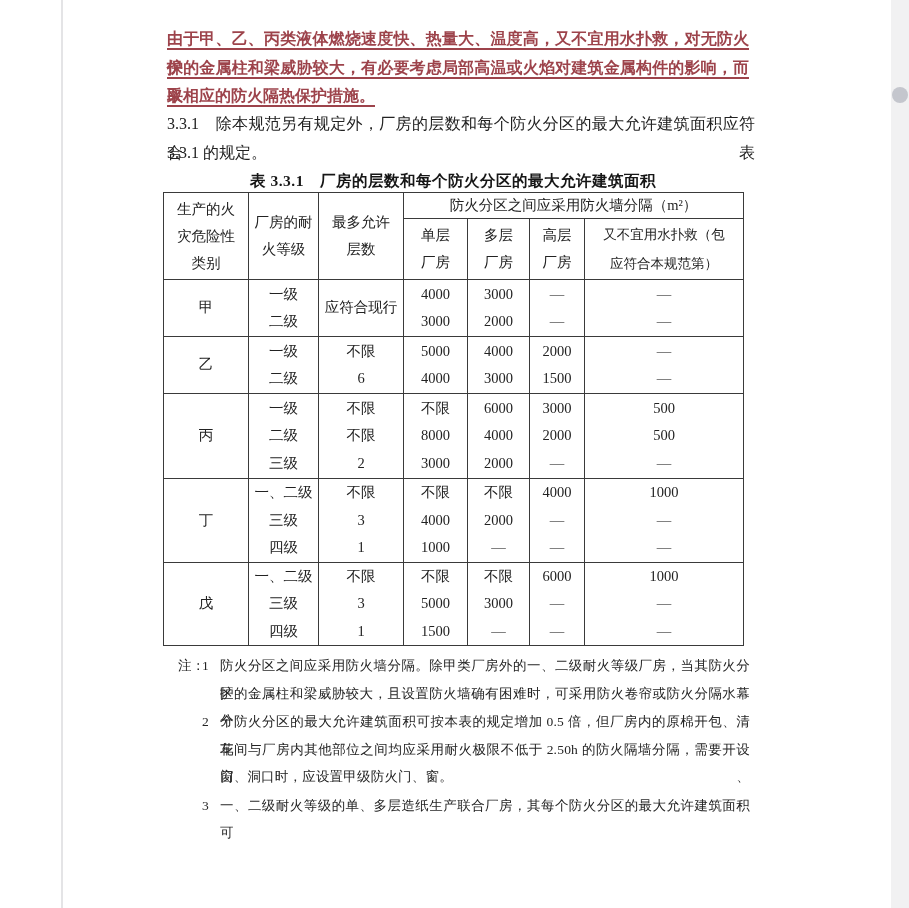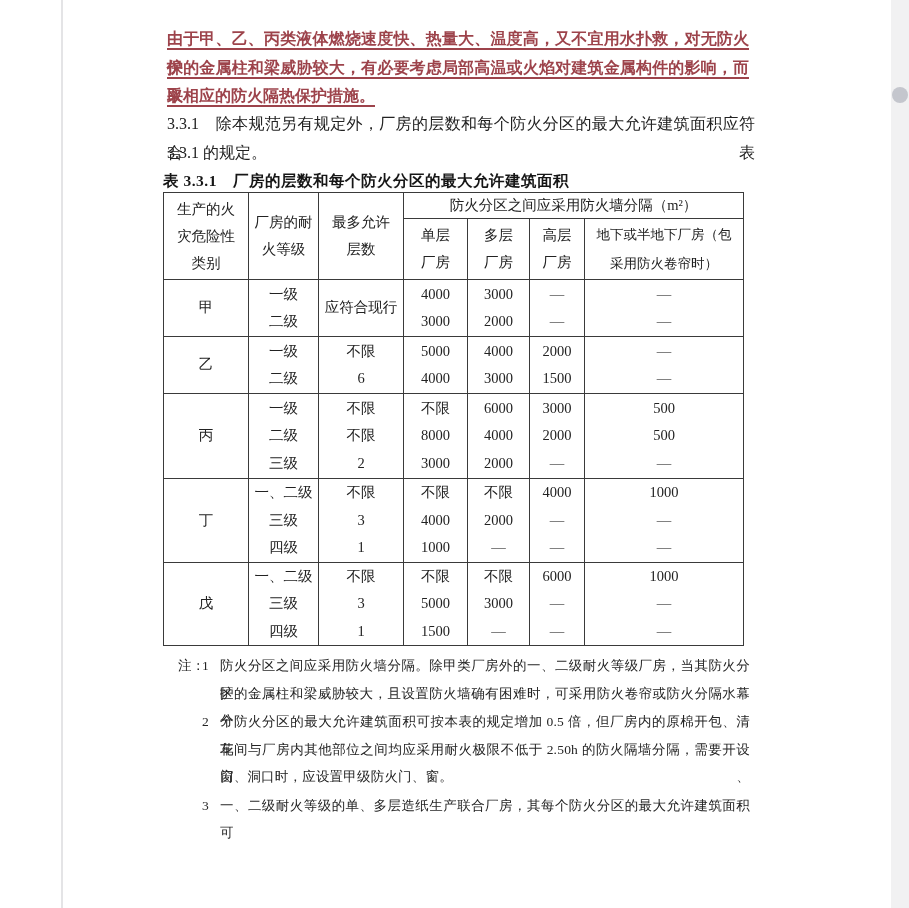--- a/index.html
+++ b/index.html
@@ -11,21 +11,21 @@
   .scroll-track{position:absolute;right:0;top:0;width:18px;height:100%;background:#f1f1f2}
   .scroll-thumb{position:absolute;left:1px;top:87px;width:16px;height:16px;border-radius:50%;background:#c4c6cd}
 
   .red-para{position:absolute;left:167px;top:25px;width:582px;font-size:16px;font-weight:bold;color:#9d434b}
   .red-para .tline{height:28.5px;line-height:28.5px;text-decoration:underline;
                    text-underline-offset:4px;text-decoration-thickness:1.5px}
   .clause{position:absolute;left:167px;top:110px;width:588px;font-size:16px;color:#222}
   .clause .tline{height:28.5px;line-height:28.5px}
   .jline{text-align:justify;text-align-last:justify}
 
-  .table-title{position:absolute;left:163px;top:171px;width:580px;
+  .table-title{position:absolute;left:163px;top:171px;width:580px;text-align:center;
                font-size:15.5px;font-weight:bold;letter-spacing:.5px;color:#161616}
   table.spec{position:absolute;left:163px;top:192px;width:580px;border-collapse:collapse;
              table-layout:fixed;font-size:14.5px;color:#222}
   .spec th,.spec td{border:1.6px solid #3a3a3a;padding:0;text-align:center;
                     vertical-align:middle;font-weight:normal}
   .spec .hline{height:27px;line-height:27px}
   .spec .cline{height:27.5px;line-height:27.5px}
   .spec .dash{color:#555}
   .area-title-cell{font-size:14.5px}
   .underground-header{text-align:left;padding-left:13px;font-size:13.5px}
@@ -91,22 +91,22 @@
         </th>
         <th>
           <div class="hline">多层</div>
           <div class="hline">厂房</div>
         </th>
         <th>
           <div class="hline">高层</div>
           <div class="hline">厂房</div>
         </th>
         <th class="underground-header">
-          <div class="hline">地下或半地下厂房（包</div>
-          <div class="hline">采用防火卷帘时）</div>
+          <div class="hline">又不宜用水扑救（包</div>
+          <div class="hline">应符合本规范第）</div>
         </th>
       </tr>
     </thead>
     <tbody id="table-body">
         <tr style="height: 57px;">
           <td>
             <div class="cline">甲</div>
           </td>
           <td>
             <div class="cline">一级</div>

